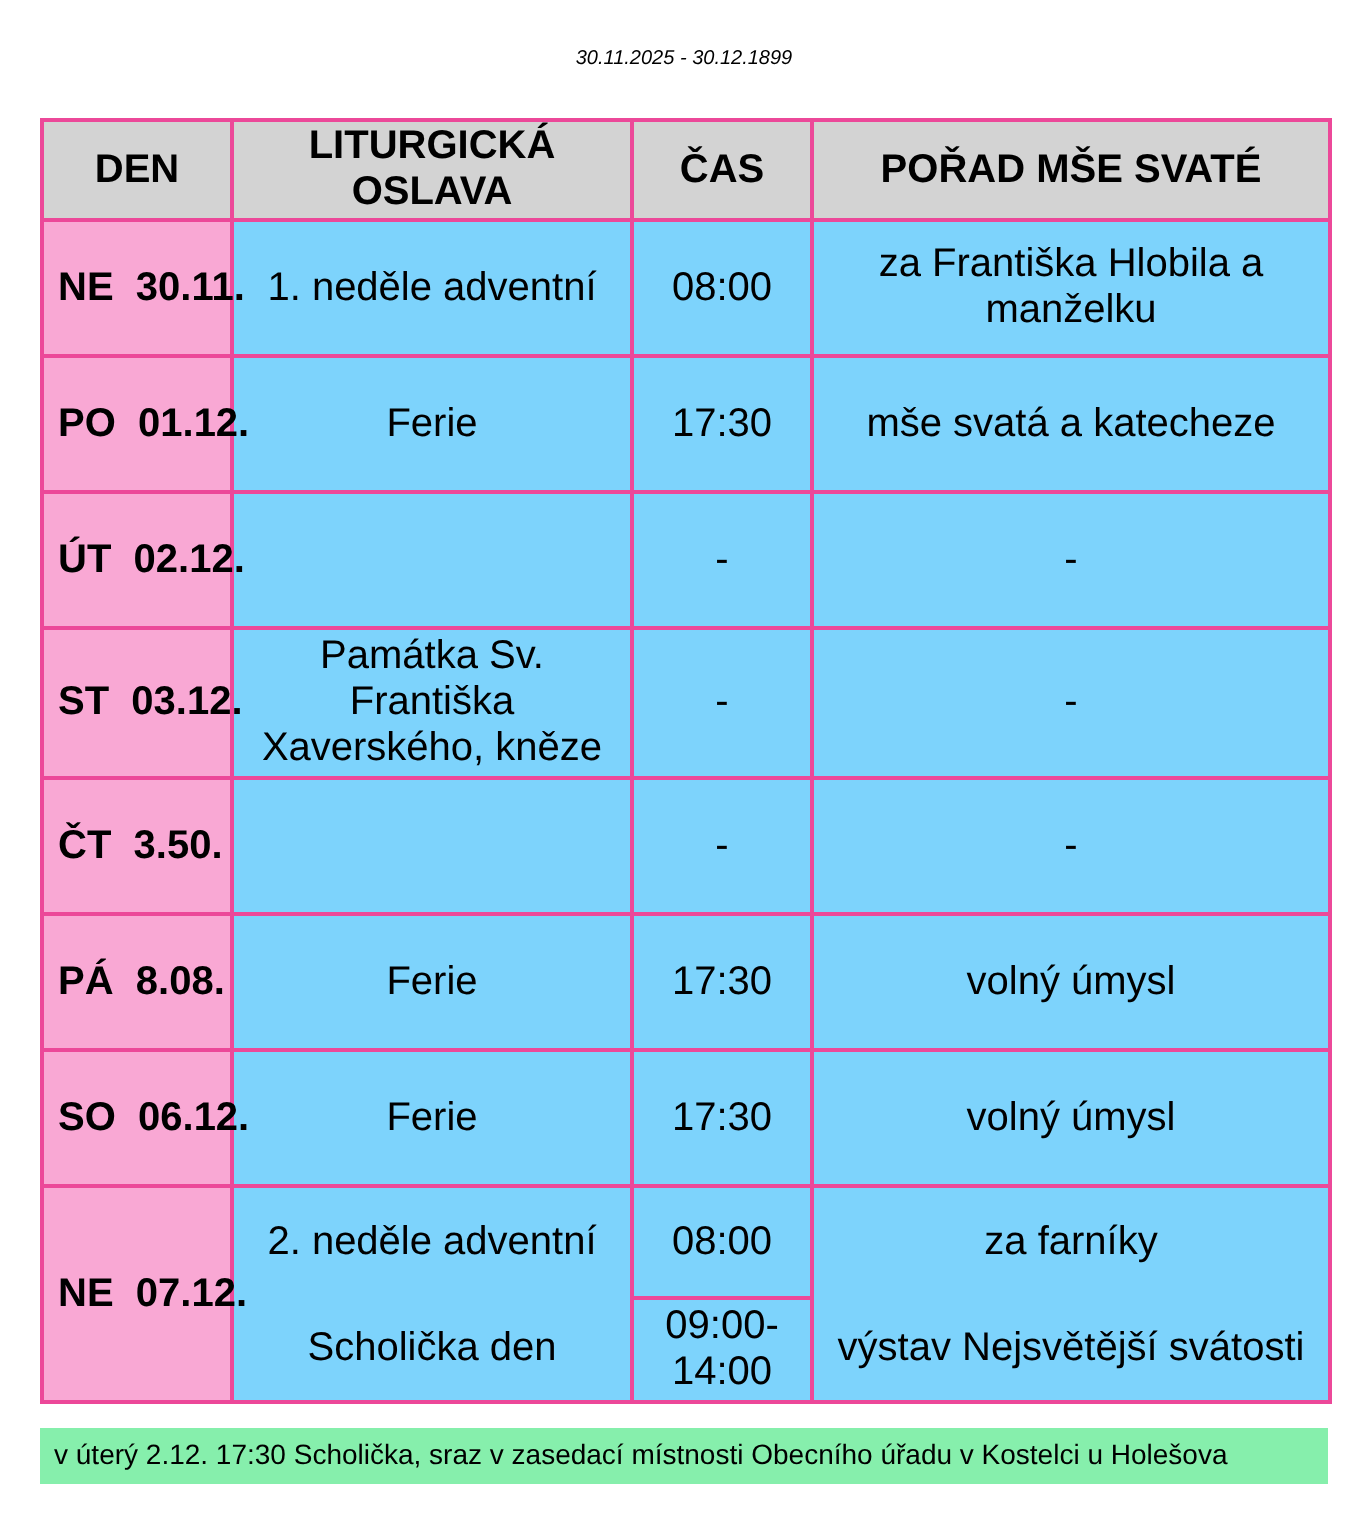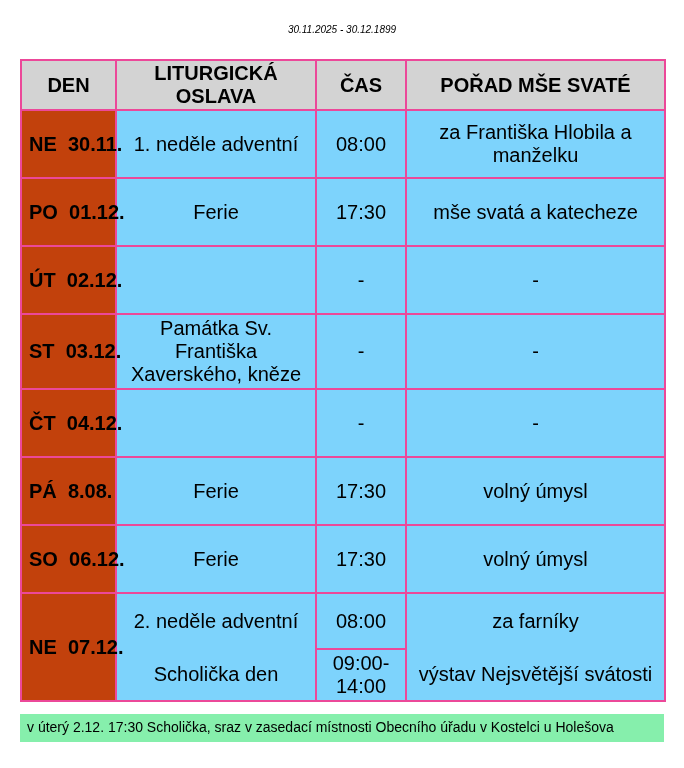--- a/index.html
+++ b/index.html
@@ -36,21 +36,21 @@
   }
   .schedule td {
     text-align: center;
     padding: 2px 4px;
     background: #7dd3fc;
   }
   .schedule tr.data-row { height: 68px; }
   .schedule tr.sub-row-a { height: 56px; }
   .schedule tr.sub-row-b { height: 34px; }
   .schedule td.den {
-    background: #c2410c;
+    background: #f9a8d4;
     font-weight: bold;
     text-align: center;
     padding-left: 7px;
     white-space: pre;
   }
   
   .schedule td.nb { border-bottom-style: hidden; }
 
   .footer-note {
     width: 644px;
@@ -104,21 +104,21 @@
         <td class="cas">-</td>
         <td class="umysl">-</td>
       </tr>
       <tr class="data-row">
         <td class="den">ST  03.12.</td>
         <td class="oslava">Památka Sv. Františka Xaverského, kněze</td>
         <td class="cas">-</td>
         <td class="umysl">-</td>
       </tr>
       <tr class="data-row">
-        <td class="den">ČT  04.12.</td>
+        <td class="den">ČT  3.50.</td>
         <td class="oslava"></td>
         <td class="cas">-</td>
         <td class="umysl">-</td>
       </tr>
       <tr class="data-row">
         <td class="den">PÁ  8.08.</td>
         <td class="oslava">Ferie</td>
         <td class="cas">17:30</td>
         <td class="umysl">volný úmysl</td>
       </tr>

